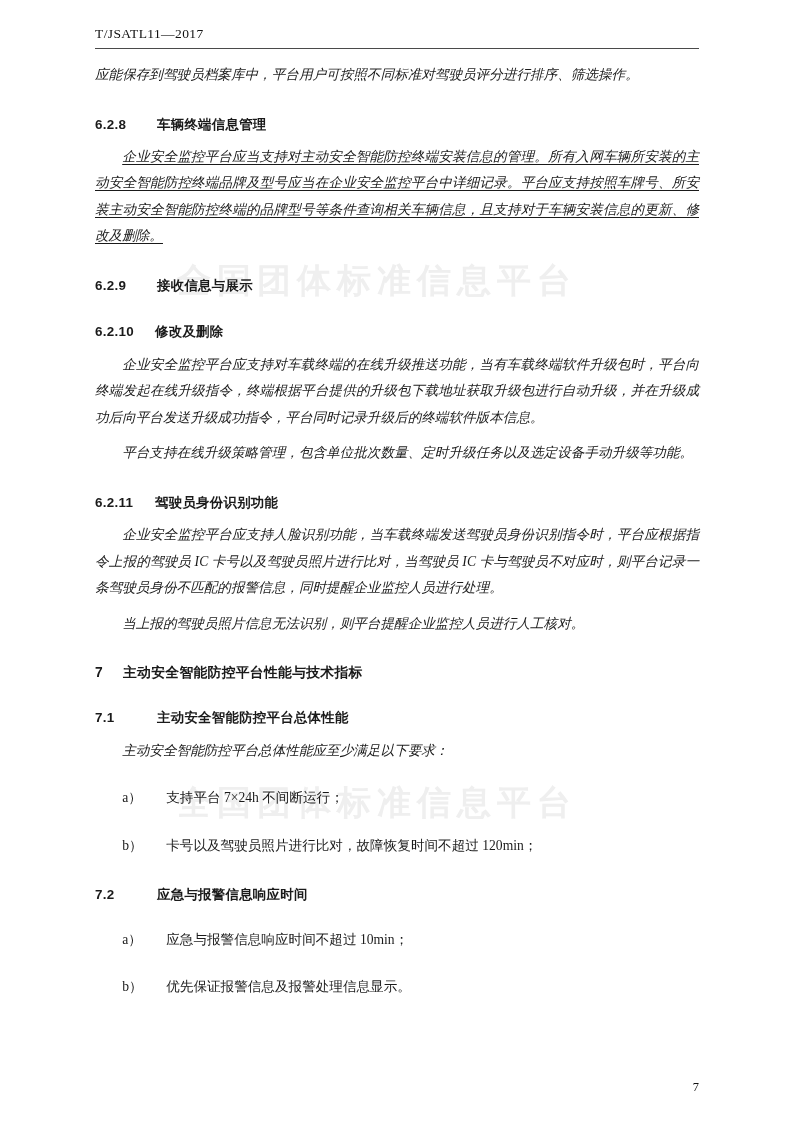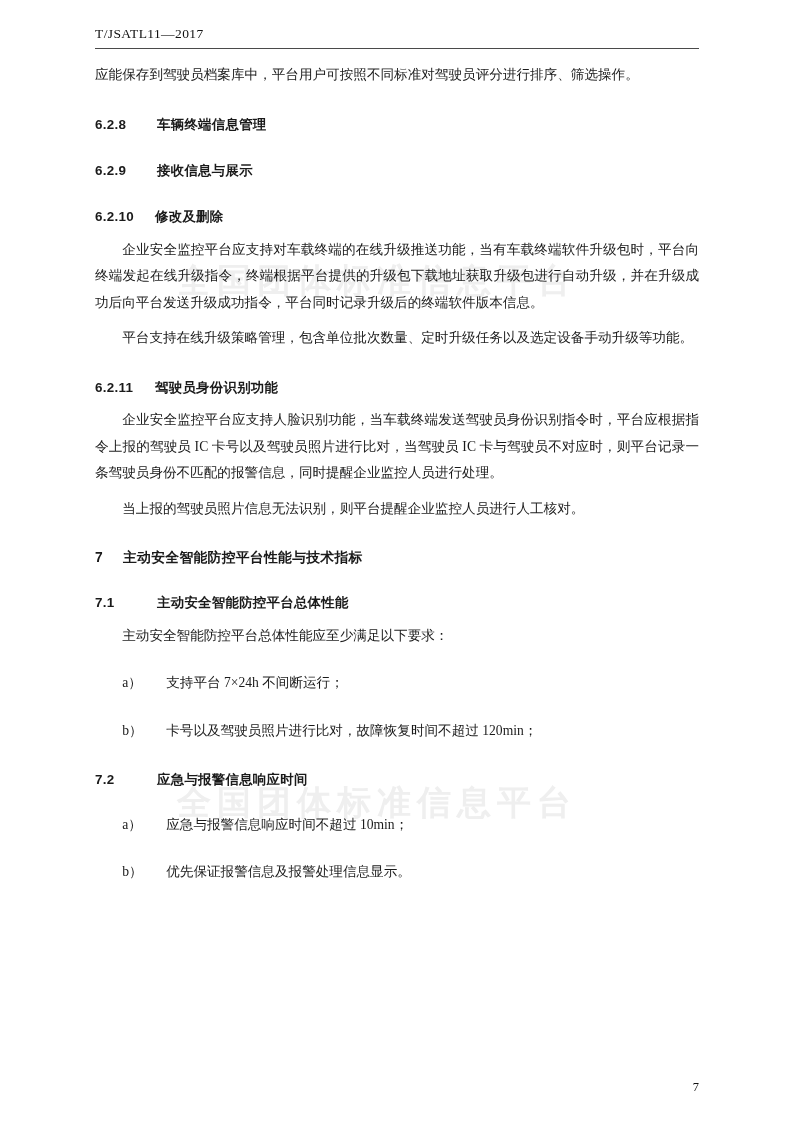--- a/index.html
+++ b/index.html
@@ -61,20 +61,21 @@
   p {
     margin: 0;
     line-height: 1.95;
     font-size: 13.6px;
     text-align: justify;
     text-justify: inter-ideograph;
   }
   .body-para {
     text-indent: 2em;
     margin-top: 9px;
+    font-style: italic;
   }
   .first-para {
     margin-top: 13px;
     text-indent: 0;
   }
   .u {
     text-decoration: underline;
     text-underline-offset: 3px;
   }
   h3.heading {
@@ -136,20 +137,21 @@
     <div class="header">
       <span>T/JSATL11—2017</span>
     </div>
     <div class="rule"></div>
 
     <p class="body-para first-para">应能保存到驾驶员档案库中，平台用户可按照不同标准对驾驶员评分进行排序、筛选操作。</p>
 
     <h3 class="heading">
       <span class="num">6.2.8</span><span>车辆终端信息管理</span>
     </h3>
+    <p class="body-para u">企业安全监控平台应当支持对主动安全智能防控终端安装信息的管理。所有入网车辆所安装的主动安全智能防控终端品牌及型号应当在企业安全监控平台中详细记录。平台应支持按照车牌号、所安装主动安全智能防控终端的品牌型号等条件查询相关车辆信息，且支持对于车辆安装信息的更新、修改及删除。</p>
 
     <h3 class="heading">
       <span class="num">6.2.9</span><span>接收信息与展示</span>
     </h3>
 
     <h3 class="heading narrow">
       <span class="num">6.2.10</span><span>修改及删除</span>
     </h3>
     <p class="body-para">企业安全监控平台应支持对车载终端的在线升级推送功能，当有车载终端软件升级包时，平台向终端发起在线升级指令，终端根据平台提供的升级包下载地址获取升级包进行自动升级，并在升级成功后向平台发送升级成功指令，平台同时记录升级后的终端软件版本信息。</p>
     <p class="body-para">平台支持在线升级策略管理，包含单位批次数量、定时升级任务以及选定设备手动升级等功能。</p>

